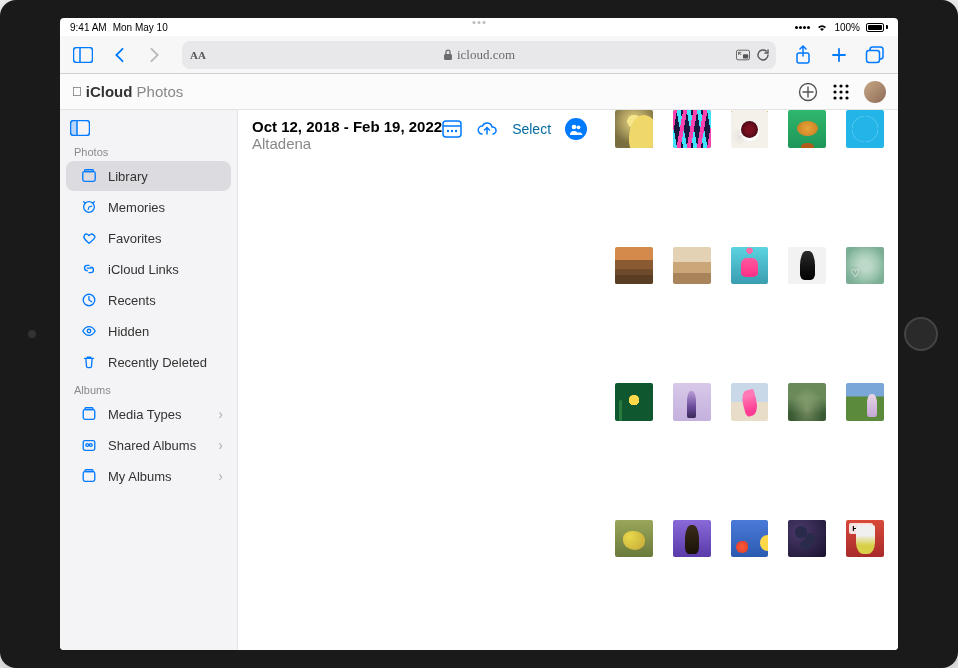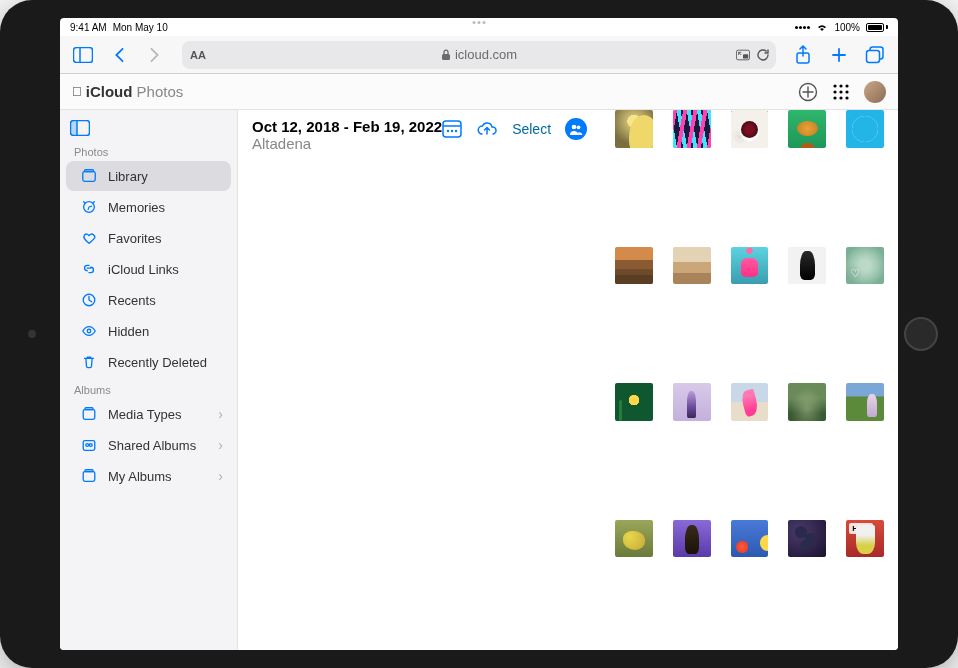--- a/index.html
+++ b/index.html
@@ -8,21 +8,21 @@
     background: #f5f5f5;
     display: flex;
     justify-content: center;
     align-items: center;
     min-height: 100vh;
   }
   
   .device {
     width: 958px; height: 668px;
     background: #1a1a1a;
-    border-radius: 32px;
+    border-radius: 16px;
     padding: 18px 60px;
     position: relative;
     box-shadow: 0 8px 30px rgba(0,0,0,.3);
   }
   .home-button {
     position: absolute; right: 20px; top: 50%;
     transform: translateY(-50%);
     width: 34px; height: 34px; border-radius: 50%;
     border: 2px solid #444; background:#2a2a2a;
   }
@@ -57,21 +57,21 @@
   
   .safari-bar {
     height: 38px; display:flex; align-items:center; padding: 0 8px; gap:6px;
     border-bottom: 1px solid #d0d0d0; background:#f7f7f7;
   }
   .tbtn { width:30px; height:30px; display:flex;align-items:center;justify-content:center;
           color:#007aff; border-radius:6px; cursor:pointer;}
   .tbtn.disabled{color:#b8b8b8;}
   .urlbar { flex:1; height:28px; background:#e8e8ea; border-radius:8px;
             display:flex; align-items:center; justify-content:center; gap:4px;
-            color:#6b6b6b; font-size:13px; position:relative; margin:0 6px;}
+            color:#6b6b6b; font-size:13px; position:relative; margin:0 6px;font-family:Liberation Serif, serif;}
   .urlbar .aa { position:absolute; left:8px; font-size:11px; font-weight:600; color:#555;}
   .urlbar .lock{ font-size:11px;}
   .urlbar-actions{position:absolute; right:6px; display:flex; gap:6px; color:#555;}
   .urlbar-actions svg{width:14px;height:14px;}
 
   
   .icloud-bar {
     height: 36px; display:flex; align-items:center; justify-content:space-between;
     padding:0 12px; border-bottom:1px solid #e3e3e3; background:#fbfbfb;
   }

